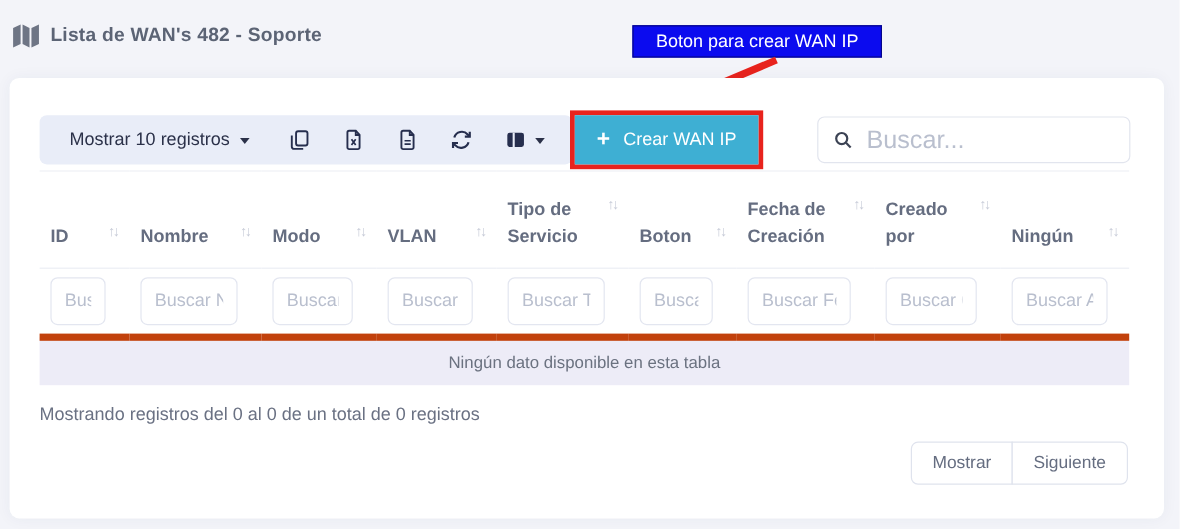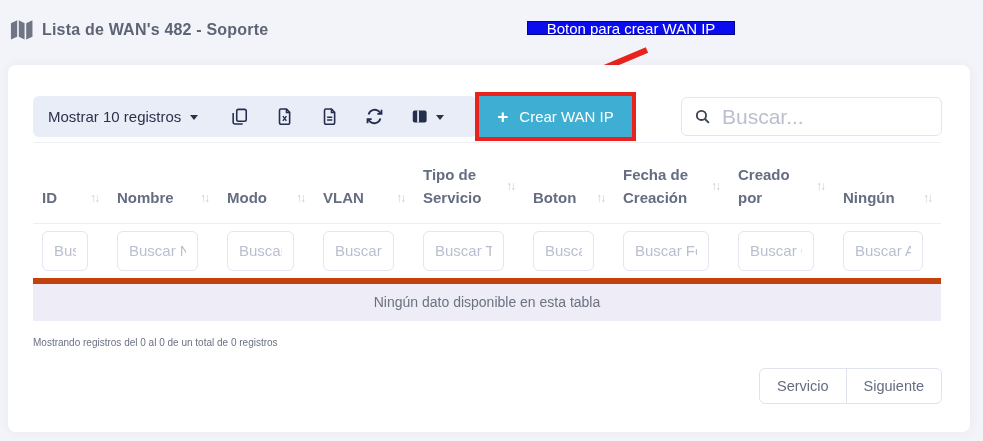--- a/index.html
+++ b/index.html
@@ -14,35 +14,35 @@
     background:#f3f4f9;
     position:relative;
     overflow:hidden;
   }
   
   .page-title-row{position:absolute; left:9px; top:17px; display:flex; align-items:center; gap:8px;}
   .map-ic{width:25px;height:25px;color:#6e7585;}
   .page-title{font-size:16px; font-weight:bold; color:#5c6475; letter-spacing:.2px;}
   
   .annotation{
-    position:absolute; left:527px; top:21px; width:208px; height:14px;
+    position:absolute; left:527px; top:21px; width:208px; height:27px;
     background:var(--annotation_bg); border:1px solid #05058a;
     color:#fff; font-size:15px; display:flex; align-items:center; justify-content:center;
   }
   .anno-arrow{position:absolute; left:535px; top:46px; width:125px; height:50px; pointer-events:none;}
   
   .card{
     position:absolute; left:8px; top:65px; width:962px; height:367px;
     background:#fff; border-radius:8px; box-shadow:0 0 12px rgba(40,50,90,.05);
   }
   
   .strip{
     position:absolute; left:25px; top:31px; width:444px; height:41px;
     background:var(--strip_bg); border-radius:6px;
-    display:flex; align-items:center; padding-left:15px;
+    display:flex; align-items:center; padding-left:25px;
   }
   .length-menu{display:flex; align-items:center; gap:9px; color:#2b3149; font-size:15px; cursor:pointer;}
   .caret{width:0;height:0;border-left:4.5px solid transparent;border-right:4.5px solid transparent;border-top:5px solid #2b3149; margin-top:2px;}
   .tool-icons{display:flex; align-items:center; gap:25px; margin-left:31px;}
   .tbtn{width:20px;height:20px;color:var(--icon_navy); display:flex;align-items:center;justify-content:center; cursor:pointer;}
   .tbtn svg{width:19px;height:19px;}
   .colvis-wrap{display:flex;align-items:center;gap:7px;cursor:pointer;}
   
   .red-box{
     position:absolute; left:467px; top:27px; width:161px; height:49px;
@@ -65,38 +65,38 @@
     font-family:"Liberation Sans", sans-serif; background:transparent;
   }
   .search-box input::placeholder{color:var(--muted);}
   
   table.grid{position:absolute; left:25px; top:77px; width:908px; border-collapse:collapse; table-layout:fixed;}
   table.grid{border-top:1px solid #eef0f5;}
   th{
     vertical-align:bottom; text-align:left;
     padding:20px 8px 13px 9px; border-bottom:1px solid #eceef4;
   }
-  .th-inner{display:flex; align-items:center; justify-content:space-between; gap:4px;}
+  .th-inner{display:flex; align-items:flex-start; justify-content:space-between; gap:4px;}
   .th-label{font-size:15px; font-weight:bold; color:var(--text_gray); line-height:1.55;}
   .sort{font-size:12px; color:#c8ccd8; letter-spacing:-2px; white-space:nowrap; padding-right:2px; cursor:pointer;}
   td.filter-cell{padding:7px 0 7px 9px;}
   td.filter-cell input{
     width:calc(100% - 20px); height:40px; border:1px solid #e3e6f0; border-radius:6px;
     font-size:15px; color:#444b5e; padding:0 11px; outline:none;
     font-family:"Liberation Sans", sans-serif;
   }
   td.filter-cell input::placeholder{color:var(--muted);}
   td.filter-cell.last input{width:80px;}
   td.empty-cell{
     border-top:6px solid #c2410c;
     background:var(--empty_row_bg); height:40px; text-align:center;
     color:#6b7280; font-size:14px;
   }
   
-  .info-text{position:absolute; left:25px; top:272px; font-size:10px; color:#6a7183;}
+  .info-text{position:absolute; left:25px; top:272px; font-size:15px; color:#6a7183;}
   .paginate{position:absolute; left:751px; top:303px; display:flex;}
   .page-btn{
     background:#fff; border:1px solid #dfe3ed; color:#656d80; font-size:14.5px;
     font-family:"Liberation Sans", sans-serif; padding:9px 17px; cursor:pointer;
   }
   .page-btn.prev{border-radius:6px 0 0 6px;}
   .page-btn.next{border-radius:0 6px 6px 0; margin-left:-1px;}
 </style>
 </head>
 <body>
@@ -263,16 +263,16 @@
         <td class="filter-cell last"><input placeholder="Buscar Acción" style=""></td>
       </tr>
       <tr>
         <td class="empty-cell" colspan="9">Ningún dato disponible en esta tabla</td>
       </tr>
     </tbody>
   </table>
 
   <div class="info-text">Mostrando registros del 0 al 0 de un total de 0 registros</div>
   <div class="paginate">
-    <button class="page-btn prev">Servicio</button>
+    <button class="page-btn prev">Mostrar</button>
     <button class="page-btn next">Siguiente</button>
   </div>
 </div>
 
 </body></html>

